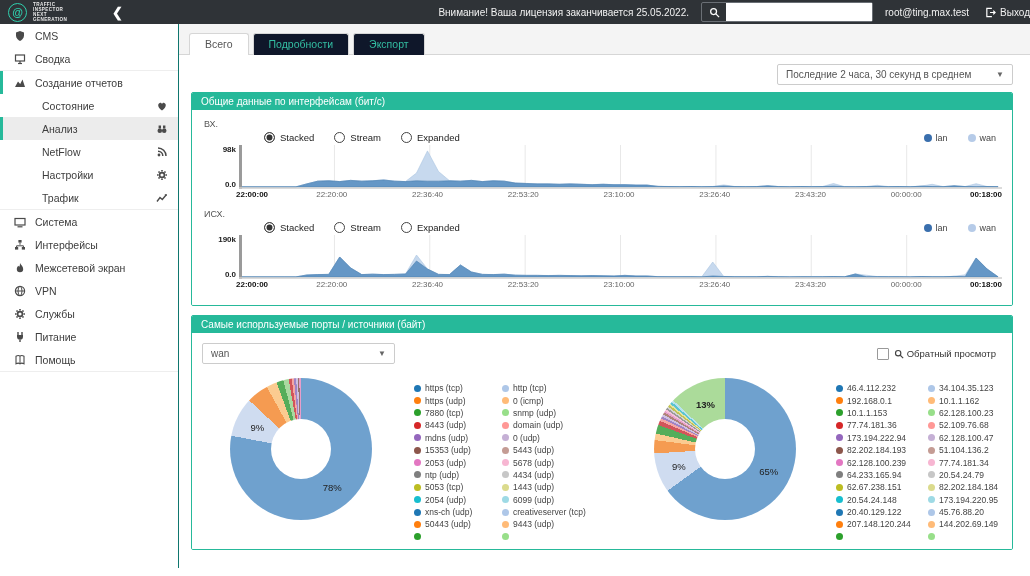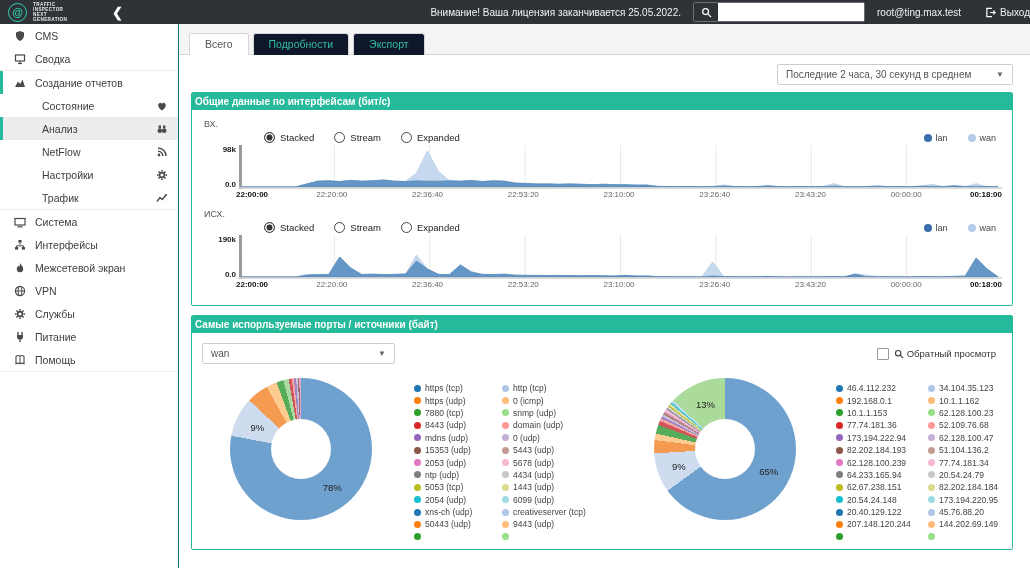--- a/index.html
+++ b/index.html
@@ -9,21 +9,21 @@
   .topbar{height:24px;background:#2f3337;display:flex;align-items:center;color:#fff;position:relative;z-index:5}
   .brand{width:96px;display:flex;align-items:center;padding-left:8px;cursor:pointer}
   .logo-circle{width:17px;height:17px;border:1.5px solid #2fd0ae;border-radius:50%;color:#2fd0ae;
                font-size:11px;line-height:16px;text-align:center;font-weight:bold;margin-right:6px}
   .brand-text{font-size:4.6px;line-height:5px;letter-spacing:.4px;color:#e8e8e8;font-weight:bold}
   .collapse{color:#fff;font-size:13px;font-weight:bold;padding:0 8px;cursor:pointer}
   .lic{margin-left:auto;font-size:10px;color:#f2f2f2;white-space:nowrap}
   .search{display:flex;align-items:center;border:1px solid #6a6f75;border-radius:2px;margin:0 12px;height:18px}
   .search .sbtn{width:24px;height:18px;display:flex;align-items:center;justify-content:center;cursor:pointer}
   .search input{width:138px;height:18px;border:none;outline:none;background:#fff;font-size:10px;padding:0 4px}
-  .tuser{font-size:10px;color:#f2f2f2;margin-right:24px;cursor:pointer}
+  .tuser{font-size:10px;color:#f2f2f2;margin-right:16px;cursor:pointer}
   .logout{display:flex;align-items:center;font-size:10px;color:#f2f2f2;margin-right:0;cursor:pointer}
   .logout svg{margin-right:4px}
   
   .sidebar{position:absolute;top:24px;left:0;width:178px;bottom:8px;background:#fff;border-right:4px solid #0f766e}
   .menu-item{height:23px;display:flex;align-items:center;padding:0 10px 0 12px;font-size:10.5px;color:#3d3d3d;
              cursor:pointer;position:relative;white-space:nowrap}
   .menu-item .mi{width:15px;margin-right:8px;display:flex;justify-content:center;color:#4a4a4a}
   .menu-item.child{padding-left:42px}
   .menu-item .right-ic{margin-left:auto;display:flex;color:#555}
   .menu-item.active{background:#ececec}
@@ -35,21 +35,21 @@
   .tabs{display:flex;padding:9px 0 0 10px;height:22px}
   .tab{font-size:10.5px;padding:4px 15px 3px;border:1px solid #d6d6d6;border-bottom:none;
        border-radius:3px 3px 0 0;margin-right:4px;color:#33bda2;background:#0f172a;cursor:pointer;position:relative;z-index:2}
   .tab.active{background:#fff;color:#555}
   .tab-panel{position:absolute;top:30px;left:0;right:0;bottom:0;background:#fff;border-top:1px solid #d6d6d6}
   .toolbar{display:flex;justify-content:flex-end;padding:9px 17px 7px 0}
   .select{display:inline-flex;align-items:center;justify-content:space-between;border:1px solid #ccc;border-radius:2px;
           background:#fff;font-size:10px;color:#555;padding:4px 8px;cursor:pointer}
   .caret{color:#666;font-size:8px;margin-left:8px}
   .panel{margin:0 17px 9px 12px;border:1px solid #26b99a;border-radius:2px;overflow:hidden}
-  .panel-header{background:#26b99a;color:#fff;font-size:10px;font-weight:bold;padding:3px 3px}
+  .panel-header{background:#26b99a;color:#fff;font-size:10px;font-weight:normal;padding:3px 9px}
   .panel-body{padding:6px 10px;background:#fff}
   
   .dir{font-size:9px;color:#555;margin:3px 0 3px 2px}
   .chart-head{display:flex;align-items:center;font-size:9.5px;color:#222;margin:0 6px 2px 62px}
   .mode{display:flex;align-items:center;margin-right:20px;cursor:pointer}
   .radio{width:9px;height:9px;border:1.5px solid #444;border-radius:50%;margin-right:5px;position:relative;background:#fff}
   .radio.sel{background:#333;box-shadow:inset 0 0 0 1.5px #fff}
   .mini-legend{margin-left:auto;display:flex;gap:21px;font-size:9px;color:#444;align-items:center}
   .dot{width:8px;height:8px;border-radius:50%;margin-right:3px;display:inline-block;vertical-align:-1px}
   .chart-wrap{display:flex}
@@ -519,21 +519,21 @@
                   <span class="dot" style="background:#98df8a"></span>
                   <span></span>
                 </div>
               </div>
           </div>
           <div class="pie-block" style="margin-left:56px">
             <div class="donut" id="pie-sources" style="background: conic-gradient(rgb(111, 161, 206) 0deg, rgb(111, 161, 206) 234deg, rgb(207, 220, 240) 234deg, rgb(207, 220, 240) 266.4deg, rgb(245, 155, 81) 266.4deg, rgb(245, 155, 81) 277.2deg, rgb(251, 203, 144) 277.2deg, rgb(251, 203, 144) 282.6deg, rgb(85, 173, 90) 282.6deg, rgb(85, 173, 90) 289.8deg, rgb(210, 85, 90) 289.8deg, rgb(210, 85, 90) 293.4deg, rgb(244, 166, 163) 293.4deg, rgb(244, 166, 163) 295.6deg, rgb(160, 131, 196) 295.56deg, rgb(160, 131, 196) 297.4deg, rgb(207, 192, 226) 297.36deg, rgb(207, 192, 226) 299.2deg, rgb(176, 131, 121) 299.16deg, rgb(176, 131, 121) 301deg, rgb(231, 158, 203) 300.96deg, rgb(231, 158, 203) 302.4deg, rgb(246, 195, 218) 302.4deg, rgb(246, 195, 218) 303.8deg, rgb(154, 154, 154) 303.84deg, rgb(154, 154, 154) 305.3deg, rgb(212, 212, 212) 305.28deg, rgb(212, 212, 212) 306.7deg, rgb(195, 196, 84) 306.72deg, rgb(195, 196, 84) 308.2deg, rgb(227, 227, 163) 308.16deg, rgb(227, 227, 163) 309.6deg, rgb(91, 196, 212) 309.6deg, rgb(91, 196, 212) 311.4deg, rgb(185, 227, 236) 311.4deg, rgb(185, 227, 236) 313.2deg, rgb(171, 219, 154) 313.2deg, rgb(171, 219, 154) 360deg);">
                 <div class="hole"></div>
                 <span class="plabel" style="left: 114.659px; top: 93.2455px;">65%</span>
                 <span class="plabel" style="left: 24.8968px; top: 87.5982px;">9%</span>
-                <span class="plabel" style="left: 51.5398px; top: 26.03px;">13%</span>
+                <span class="plabel" style="left: 51.5398px; top: 26.03px; font-weight: bold;">13%</span>
               </div>
             <div class="legend" id="legend-sources" style="margin-left:40px;grid-template-columns:92px 95px">
                 <div class="li">
                   <span class="dot" style="background:#1f77b4"></span>
                   <span>46.4.112.232</span>
                 </div>
                 <div class="li">
                   <span class="dot" style="background:#aec7e8"></span>
                   <span>34.104.35.123</span>
                 </div>

